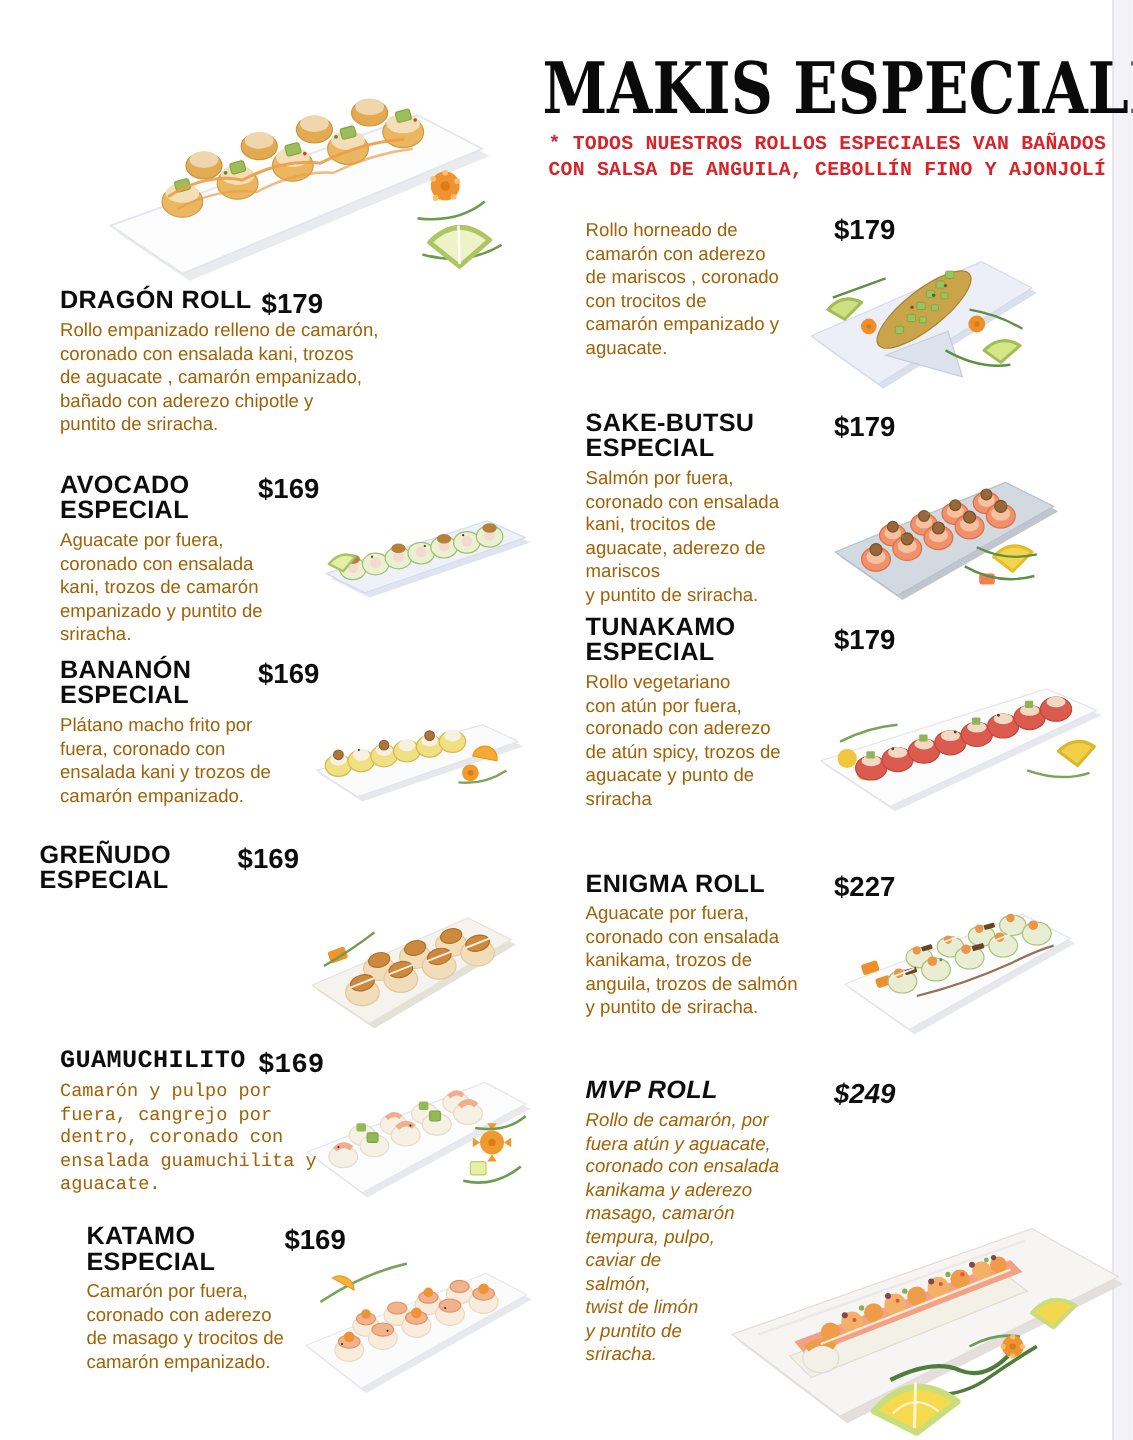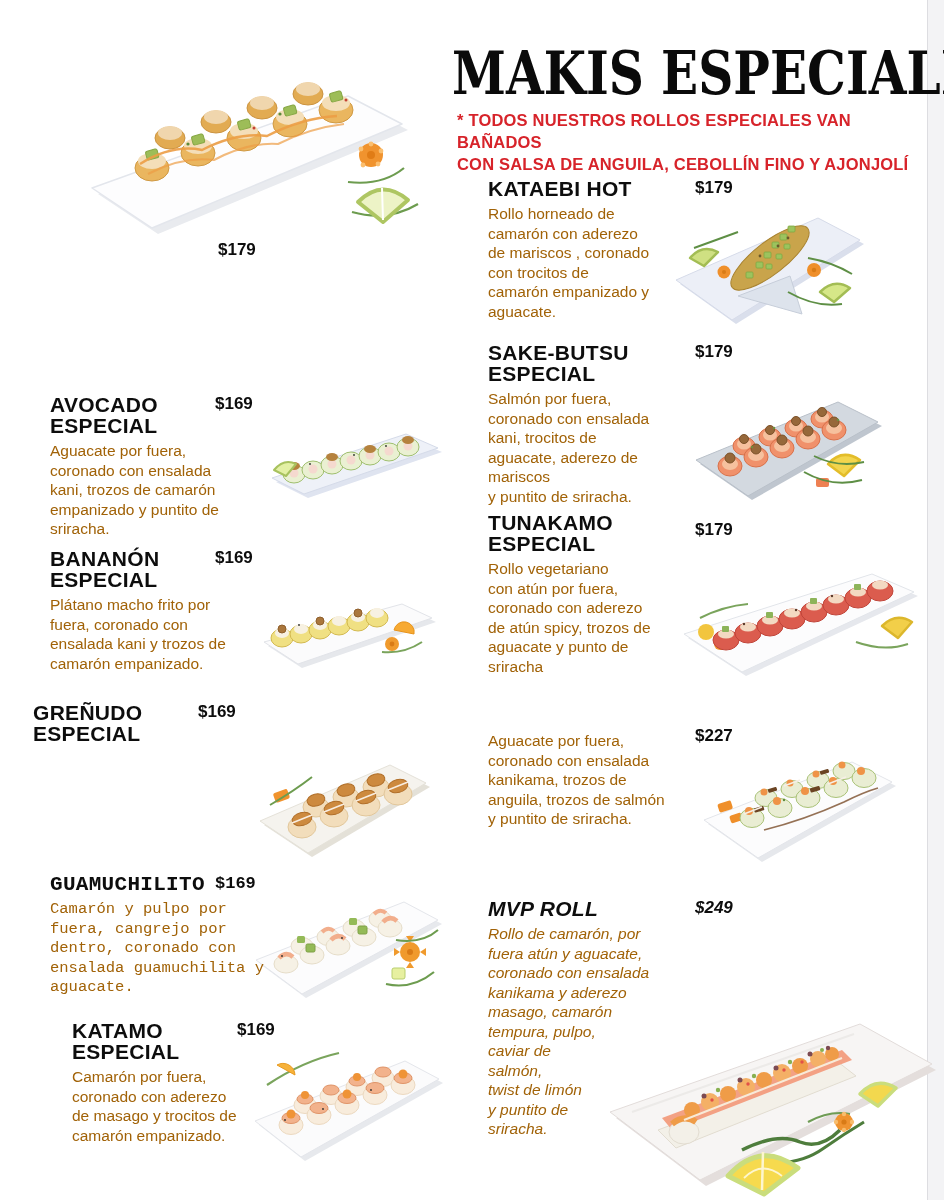--- a/index.html
+++ b/index.html
@@ -14,28 +14,29 @@
   .menu-title {
     position:absolute; left:452px; top:44px;
     font-family:"DejaVu Serif", serif; font-weight:bold; font-size:58px;
     color:#0a0a0a; white-space:nowrap; letter-spacing:0px;
     transform:scale(0.84,1.02); transform-origin:left top; line-height:1;
   }
   .menu-note {
     position:absolute; left:457px; top:109px; width:478px;
     font-weight:bold; font-size:16.5px; line-height:22px; letter-spacing:0.2px;
     white-space:pre-line;
+    font-family:Liberation Mono, monospace;
   }
   .item { position:absolute; }
   .head-name {
     font-weight:bold; font-size:21px; line-height:21px; letter-spacing:0.3px;
     color:#0d0d0d; white-space:pre-line; margin:0;
   }
   .price {
-    position:absolute; top:0; font-weight:bold; font-size:17px; color:#0d0d0d;
+    position:absolute; top:0; font-weight:bold; font-size:23px; color:#0d0d0d;
   }
   .item-left .price  { left:165px; }
   .item-right .price { left:207px; }
   .desc {
     margin:5px 0 0 0; font-size:15.5px; line-height:19.5px; color:#a16207;
     white-space:pre-line;
   }
   .photo { position:absolute; }
   .photo svg { display:block; width:100%; height:100%; }
 </style>
@@ -631,21 +632,27 @@
           <circle cy="-8" r="2.2" fill="#f8bd6d"></circle>
           <circle cx="8" r="2.2" fill="#f8bd6d"></circle>
           <circle cy="8" r="2.2" fill="#f8bd6d"></circle>
           <circle cx="-8" r="2.2" fill="#f8bd6d"></circle>
           <circle r="2.6" fill="#d97b16"></circle>
       </g>
     </svg>
   </div>
 
   <div class="item item-left" style="left:50px;top:240px;width:400px;">
+    <h3 class="head-name">DRAGÓN ROLL</h3>
     <span class="price" style="left:168px;">$179</span>
+    <p class="desc">Rollo empanizado relleno de camarón,
+coronado con ensalada kani, trozos
+de aguacate , camarón empanizado,
+bañado con aderezo chipotle y
+puntito de sriracha.</p>
   </div>
 
   <div class="item item-left" style="left:50px;top:394px;width:230px;">
     <h3 class="head-name">AVOCADO
 ESPECIAL</h3>
     <span class="price">$169</span>
     <p class="desc">Aguacate  por fuera,
 coronado con ensalada
 kani, trozos de camarón
 empanizado y puntito de
@@ -682,21 +689,20 @@
     <h3 class="head-name">KATAMO
 ESPECIAL</h3>
     <span class="price">$169</span>
     <p class="desc">Camarón por fuera,
 coronado con aderezo
 de masago y trocitos de
 camarón empanizado.</p>
   </div>
 
   <div class="item item-right" style="left:488px;top:178px;width:240px;">
-    <h3 class="head-name">KATAEBI HOT</h3>
     <span class="price">$179</span>
     <p class="desc">Rollo horneado de
 camarón con aderezo
 de mariscos , coronado
 con trocitos de
 camarón empanizado y
 aguacate.</p>
   </div>
 
   <div class="item item-right" style="left:488px;top:342px;width:240px;">
@@ -717,20 +723,21 @@
     <span class="price" style="top:8px;">$179</span>
     <p class="desc">Rollo vegetariano
 con atún por fuera,
 coronado con aderezo
 de atún spicy, trozos de
 aguacate y punto de
 sriracha</p>
   </div>
 
   <div class="item item-right" style="left:488px;top:726px;width:240px;">
+    <h3 class="head-name">ENIGMA ROLL</h3>
     <span class="price">$227</span>
     <p class="desc">Aguacate por fuera,
 coronado con ensalada
 kanikama, trozos de
 anguila, trozos de salmón
 y puntito de sriracha.</p>
   </div>
 
   <div class="item item-right" style="left:488px;top:898px;width:215px;font-style:italic;">
     <h3 class="head-name">MVP ROLL</h3>

